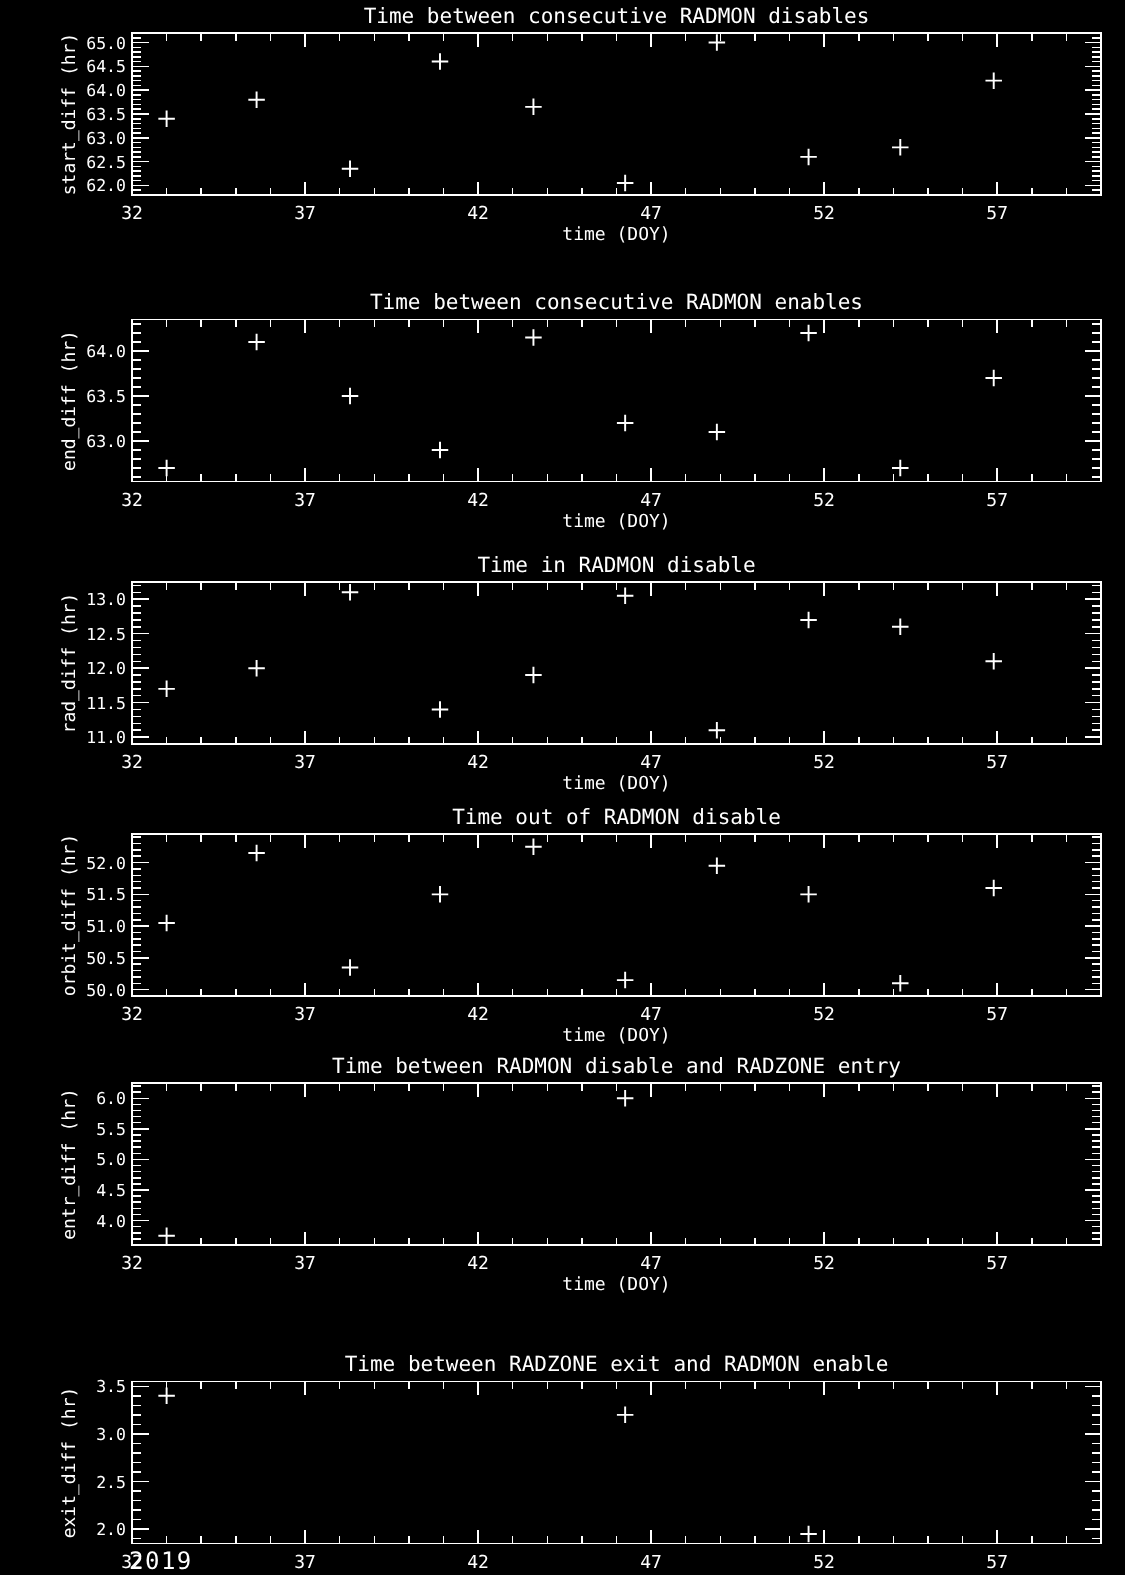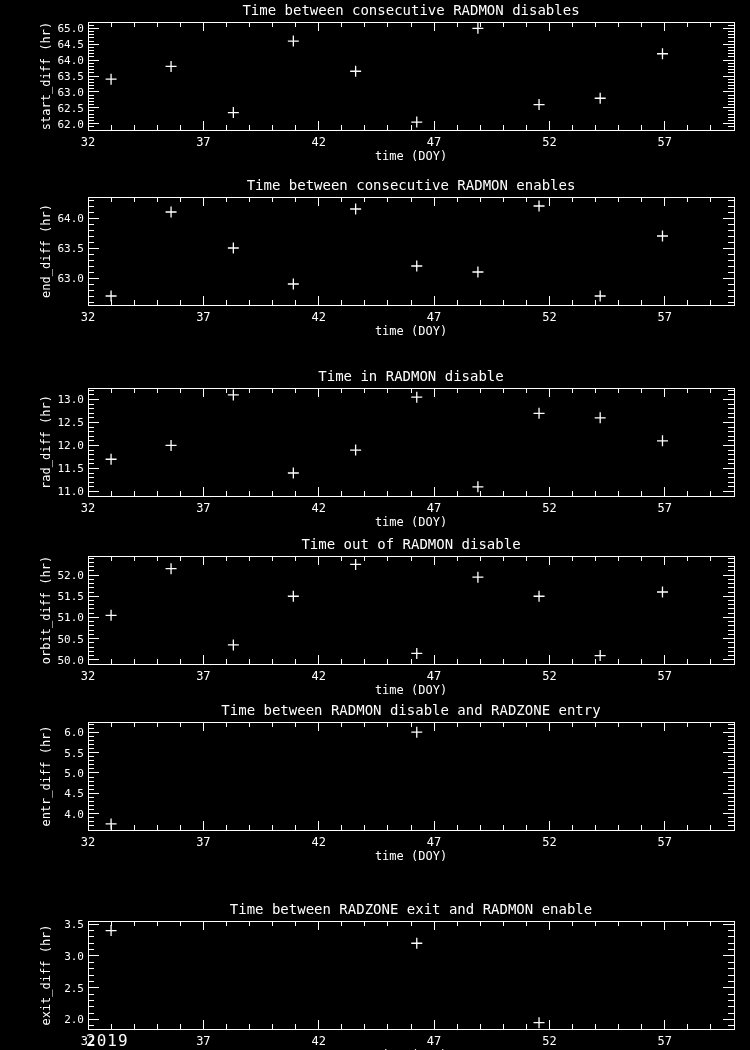--- a/index.html
+++ b/index.html
@@ -43,21 +43,21 @@
         <text x="203.35714285714286" y="146" text-anchor="middle" class="xtick-text">37</text>
         <text x="318.7142857142857" y="146" text-anchor="middle" class="xtick-text">42</text>
         <text x="434.07142857142856" y="146" text-anchor="middle" class="xtick-text">47</text>
         <text x="549.4285714285714" y="146" text-anchor="middle" class="xtick-text">52</text>
         <text x="664.7857142857143" y="146" text-anchor="middle" class="xtick-text">57</text>
         <path d="M88 123.64705882352933h11M734 123.64705882352933h-11M88 107.76470588235289h11M734 107.76470588235289h-11M88 91.88235294117644h11M734 91.88235294117644h-11M88 76h11M734 76h-11M88 60.117647058823565h11M734 60.117647058823565h-11M88 44.235294117647115h11M734 44.235294117647115h-11M88 28.35294117647068h11M734 28.35294117647068h-11M88 130h6M734 130h-6M88 126.82352941176467h6M734 126.82352941176467h-6M88 120.470588235294h6M734 120.470588235294h-6M88 117.29411764705867h6M734 117.29411764705867h-6M88 114.11764705882355h6M734 114.11764705882355h-6M88 110.94117647058822h6M734 110.94117647058822h-6M88 104.58823529411755h6M734 104.58823529411755h-6M88 101.41176470588222h6M734 101.41176470588222h-6M88 98.23529411764711h6M734 98.23529411764711h-6M88 95.05882352941178h6M734 95.05882352941178h-6M88 88.7058823529411h6M734 88.7058823529411h-6M88 85.52941176470577h6M734 85.52941176470577h-6M88 82.35294117647067h6M734 82.35294117647067h-6M88 79.17647058823533h6M734 79.17647058823533h-6M88 72.82352941176467h6M734 72.82352941176467h-6M88 69.64705882352933h6M734 69.64705882352933h-6M88 66.47058823529423h6M734 66.47058823529423h-6M88 63.2941176470589h6M734 63.2941176470589h-6M88 56.941176470588445h6M734 56.941176470588445h-6M88 53.764705882352885h6M734 53.764705882352885h-6M88 50.58823529411778h6M734 50.58823529411778h-6M88 47.41176470588222h6M734 47.41176470588222h-6M88 41.05882352941201h6M734 41.05882352941201h-6M88 37.882352941176435h6M734 37.882352941176435h-6M88 34.70588235294133h6M734 34.70588235294133h-6M88 31.52941176470577h6M734 31.52941176470577h-6M88 25.17647058823556h6M734 25.17647058823556h-6M88 22h6M734 22h-6M88 130v-9M88 22v9M203.35714285714286 130v-9M203.35714285714286 22v9M318.7142857142857 130v-9M318.7142857142857 22v9M434.07142857142856 130v-9M434.07142857142856 22v9M549.4285714285714 130v-9M549.4285714285714 22v9M664.7857142857143 130v-9M664.7857142857143 22v9M111.07142857142857 130v-5M111.07142857142857 22v5M134.14285714285714 130v-5M134.14285714285714 22v5M157.21428571428572 130v-5M157.21428571428572 22v5M180.28571428571428 130v-5M180.28571428571428 22v5M226.42857142857142 130v-5M226.42857142857142 22v5M249.5 130v-5M249.5 22v5M272.57142857142856 130v-5M272.57142857142856 22v5M295.64285714285717 130v-5M295.64285714285717 22v5M341.7857142857143 130v-5M341.7857142857143 22v5M364.85714285714283 130v-5M364.85714285714283 22v5M387.92857142857144 130v-5M387.92857142857144 22v5M411 130v-5M411 22v5M457.1428571428571 130v-5M457.1428571428571 22v5M480.21428571428567 130v-5M480.21428571428567 22v5M503.28571428571433 130v-5M503.28571428571433 22v5M526.3571428571429 130v-5M526.3571428571429 22v5M572.5 130v-5M572.5 22v5M595.5714285714286 130v-5M595.5714285714286 22v5M618.6428571428571 130v-5M618.6428571428571 22v5M641.7142857142857 130v-5M641.7142857142857 22v5M687.8571428571429 130v-5M687.8571428571429 22v5M710.9285714285714 130v-5M710.9285714285714 22v5M734 130v-5M734 22v5" class="tick"></path>
         <text x="411" y="160" text-anchor="middle" class="axlabel-text">time (DOY)</text>
         <text x="50" y="76" text-anchor="middle" transform="rotate(-90 50 76)" class="axlabel-text">start_diff (hr)</text>
         <path d="M105.57142857142857 79.17647058823533h11M111.07142857142857 73.67647058823533v11M165.55714285714288 66.47058823529423h11M171.05714285714288 60.97058823529423v11M227.84999999999994 112.52941176470577h11M233.34999999999994 107.02941176470577v11M287.83571428571423 41.05882352941201h11M293.33571428571423 35.55882352941201v11M350.12857142857143 71.23529411764711h11M355.62857142857143 65.73529411764711v11M411.2678571428571 122.05882352941178h11M416.7678571428571 116.55882352941178v11M472.40714285714284 28.35294117647068h11M477.90714285714284 22.85294117647068v11M533.5464285714285 104.58823529411755h11M539.0464285714285 99.08823529411755v11M594.6857142857143 98.23529411764711h11M600.1857142857143 92.73529411764711v11M656.9785714285714 53.764705882352885h11M662.4785714285714 48.264705882352885v11" class="marker" fill="none"></path>
       </svg></div>
-  <div class="plot-slot" style="top:175px"><svg width="750" height="175" viewBox="0 0 750 175">
+  <div class="plot-slot" style="top:191px"><svg width="750" height="175" viewBox="0 0 750 175">
         <text x="411" y="15" text-anchor="middle" class="title-text">Time between consecutive RADMON enables</text>
         <rect x="88" y="22" width="646" height="108" class="axis"></rect>
         <text x="84" y="106.99999999999979" text-anchor="end" class="ytick-text">63.0</text>
         <text x="84" y="76.99999999999974" text-anchor="end" class="ytick-text">63.5</text>
         <text x="84" y="46.9999999999997" text-anchor="end" class="ytick-text">64.0</text>
         <text x="88" y="146" text-anchor="middle" class="xtick-text">32</text>
         <text x="203.35714285714286" y="146" text-anchor="middle" class="xtick-text">37</text>
         <text x="318.7142857142857" y="146" text-anchor="middle" class="xtick-text">42</text>
         <text x="434.07142857142856" y="146" text-anchor="middle" class="xtick-text">47</text>
         <text x="549.4285714285714" y="146" text-anchor="middle" class="xtick-text">52</text>

